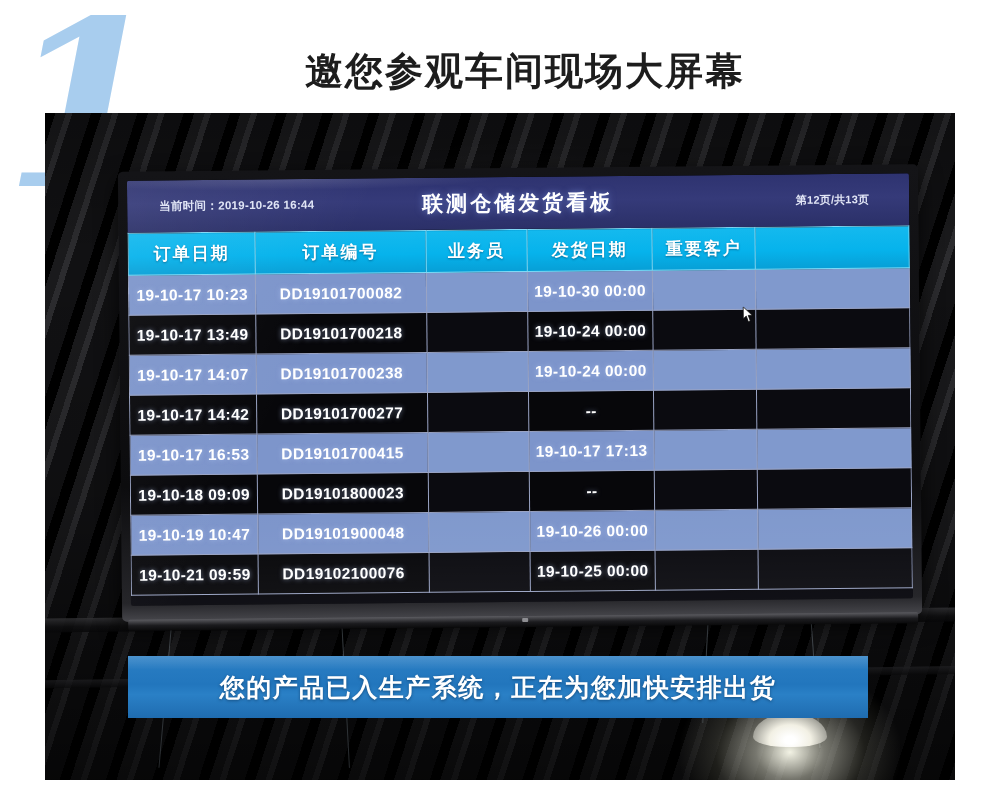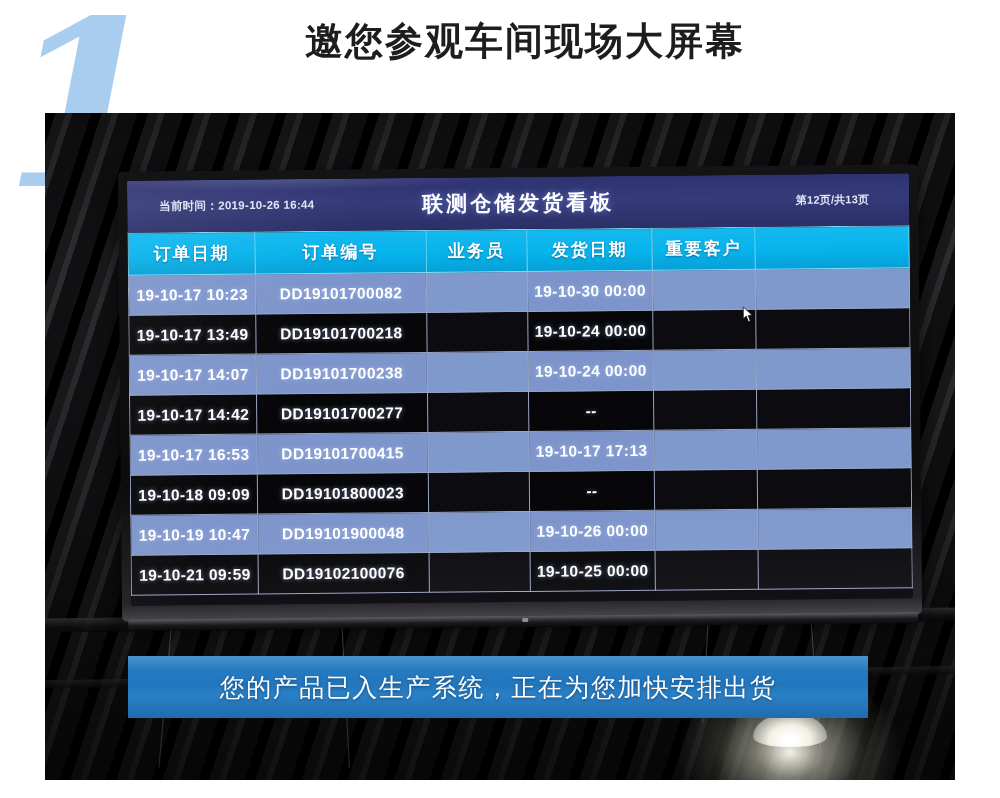--- a/index.html
+++ b/index.html
@@ -15,21 +15,21 @@
     position:absolute; left:4px; top:-10px;
     font-size:230px; line-height:1; font-weight:700;
     color:#a8cdee; font-family:"DejaVu Serif",serif;
     font-style:italic; letter-spacing:-10px;
     transform:skewX(-3px);
     user-select:none; z-index:1;
   }
 
   
   .headline{
-    position:absolute; left:0; top:16px; width:1000px;
+    position:absolute; left:0; top:46px; width:1000px;
     text-align:center; z-index:3;
     font-size:38px; font-weight:700; color:#1d1d1d;
     letter-spacing:2px;
     padding-left:50px;
   }
 
   
   .photo{
     position:absolute; left:45px; top:113px; width:910px; height:667px;
     overflow:hidden; z-index:2;
@@ -190,21 +190,21 @@
     position:absolute; left:128px; top:656px; width:740px; height:62px;
     background:linear-gradient(180deg,#2a7ec4 0%,#2276bd 46%,#2a80c6 62%,#1f6cb0 100%);
     z-index:4;
     display:flex; align-items:center; justify-content:center;
   }
   .banner::before{
     content:""; position:absolute; left:0; right:0; top:0; height:14px;
     background:linear-gradient(180deg, rgba(255,255,255,.16), rgba(255,255,255,0));
   }
   .banner-text{
-    color:#ffffff; font-size:25px; font-weight:400; letter-spacing:1.5px;
+    color:#ffffff; font-size:25px; font-weight:700; letter-spacing:1.5px;
     text-shadow:0 1px 3px rgba(0,30,60,.5);
     white-space:nowrap;
   }
 </style>
 </head>
 <body>
 
 <div id="page">
 
   <div class="big-numeral">1</div>

